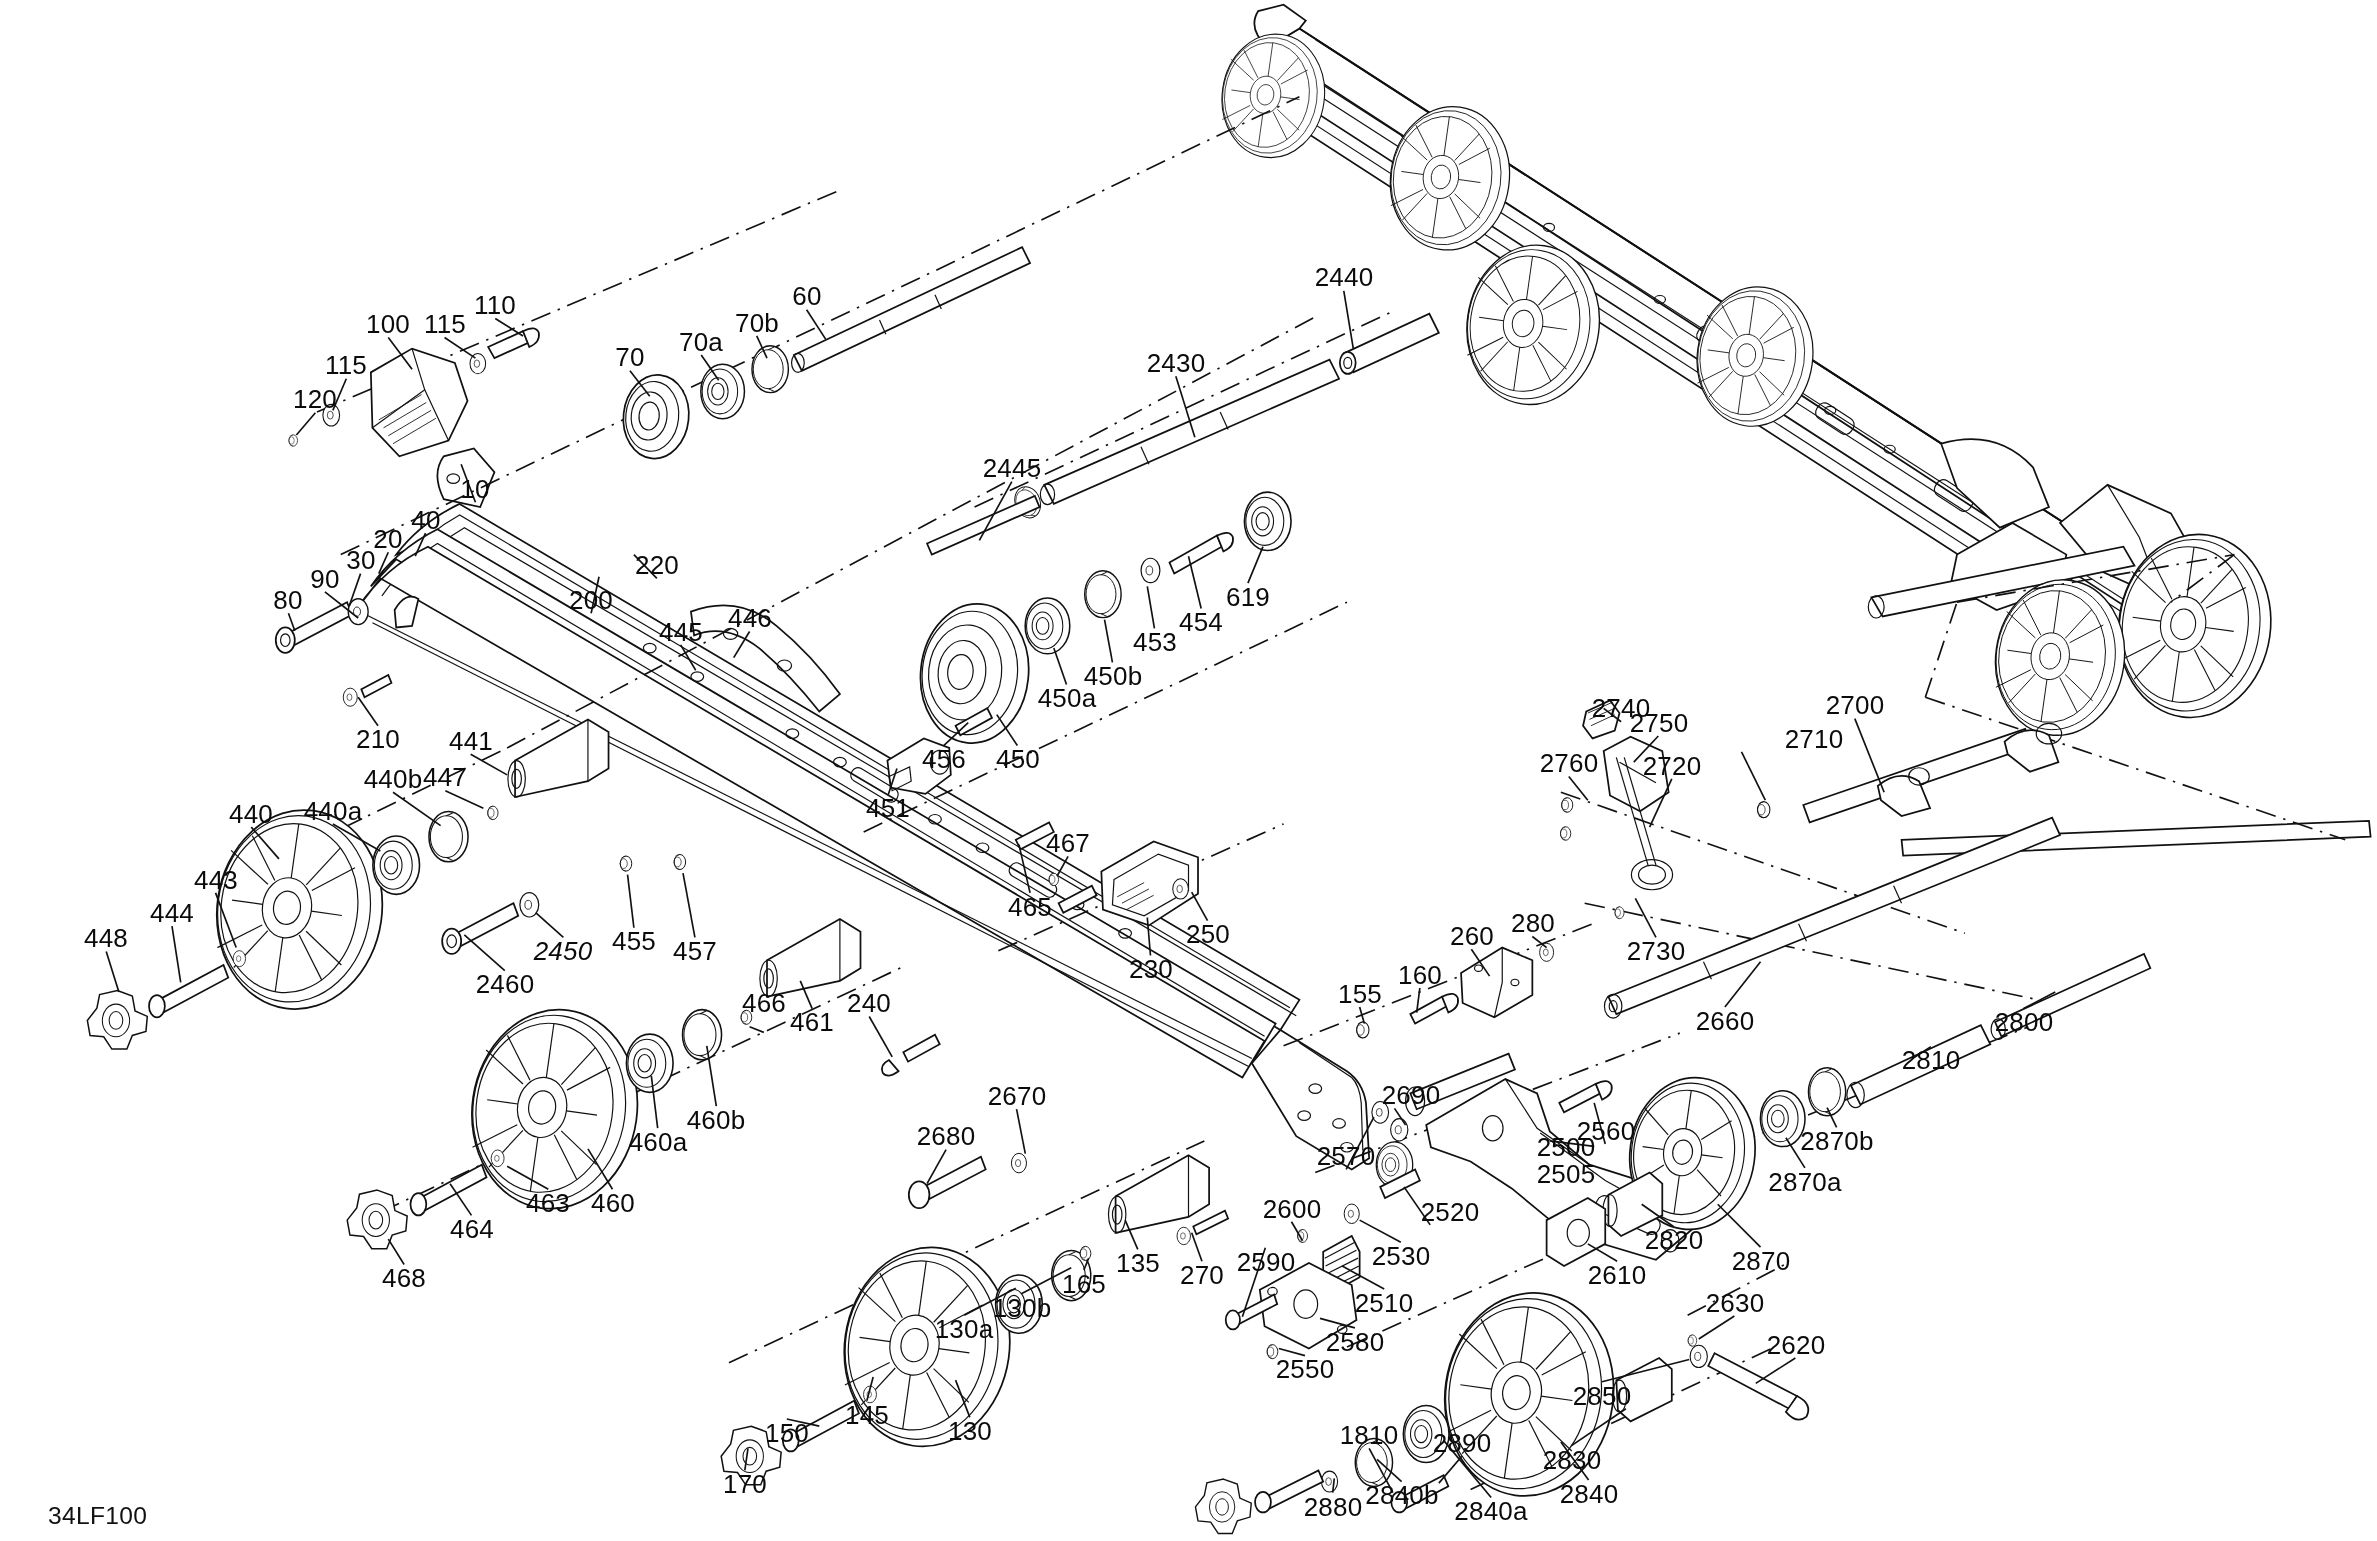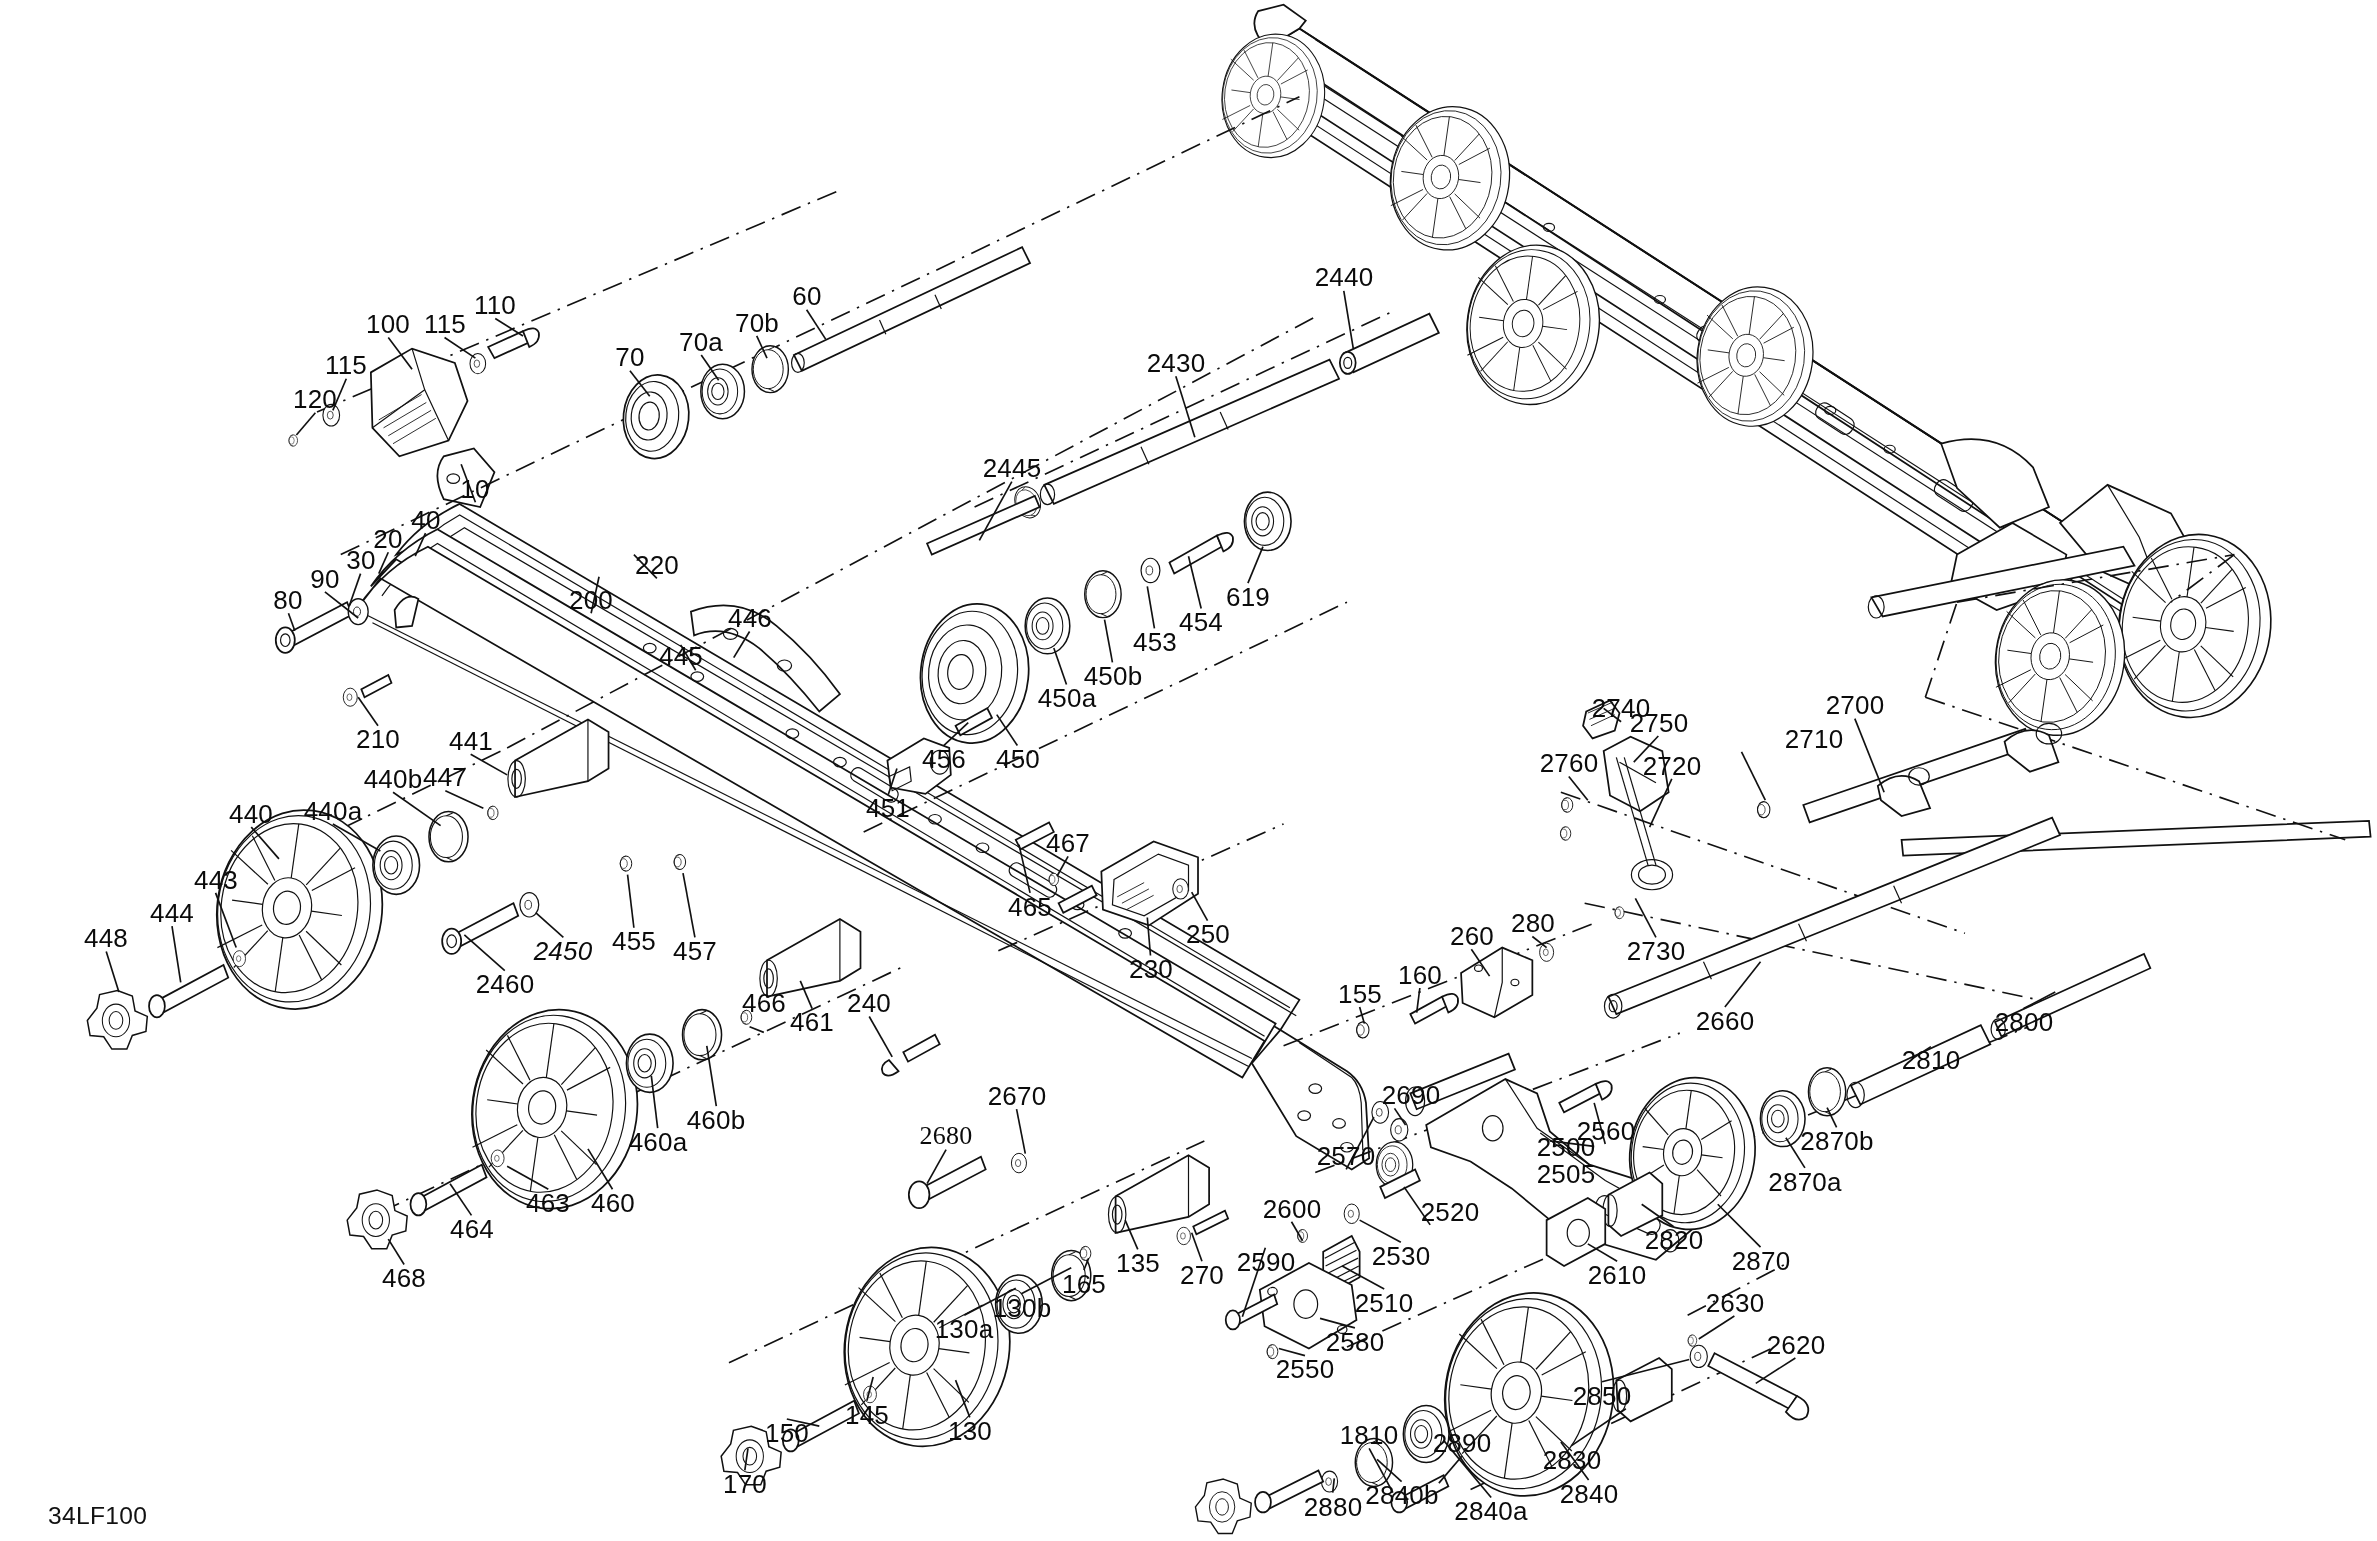--- a/index.html
+++ b/index.html
@@ -781,21 +781,21 @@
     <div class="callout" style="left: 757px; top: 323px;">70b</div>
     <div class="callout" style="left: 807px; top: 296px;">60</div>
     <div class="callout" style="left: 475px; top: 489px;">10</div>
     <div class="callout" style="left: 426px; top: 520px;">40</div>
     <div class="callout" style="left: 388px; top: 539px;">20</div>
     <div class="callout" style="left: 361px; top: 560px;">30</div>
     <div class="callout" style="left: 325px; top: 579px;">90</div>
     <div class="callout" style="left: 288px; top: 600px;">80</div>
     <div class="callout" style="left: 657px; top: 565px;">220</div>
     <div class="callout" style="left: 591px; top: 600px;">200</div>
-    <div class="callout" style="left: 681px; top: 656px;">445</div>
+    <div class="callout" style="left: 681px; top: 632px;">445</div>
     <div class="callout" style="left: 750px; top: 618px;">446</div>
     <div class="callout" style="left: 378px; top: 739px;">210</div>
     <div class="callout" style="left: 471px; top: 741px;">441</div>
     <div class="callout" style="left: 393px; top: 779px;">440b</div>
     <div class="callout" style="left: 445px; top: 777px;">447</div>
     <div class="callout" style="left: 251px; top: 814px;">440</div>
     <div class="callout" style="left: 333px; top: 811px;">440a</div>
     <div class="callout" style="left: 216px; top: 880px;">443</div>
     <div class="callout" style="left: 172px; top: 913px;">444</div>
     <div class="callout" style="left: 106px; top: 938px;">448</div>
@@ -805,21 +805,21 @@
     <div class="callout" style="left: 695px; top: 951px;">457</div>
     <div class="callout" style="left: 812px; top: 1022px;">461</div>
     <div class="callout" style="left: 764px; top: 1003px;">466</div>
     <div class="callout" style="left: 869px; top: 1003px;">240</div>
     <div class="callout" style="left: 716px; top: 1120px;">460b</div>
     <div class="callout" style="left: 658px; top: 1142px;">460a</div>
     <div class="callout" style="left: 613px; top: 1203px;">460</div>
     <div class="callout" style="left: 548px; top: 1203px;">463</div>
     <div class="callout" style="left: 472px; top: 1229px;">464</div>
     <div class="callout" style="left: 404px; top: 1278px;">468</div>
-    <div class="callout" style="left: 946px; top: 1136px; font-family: Liberation Serif, serif;">2680</div>
+    <div class="callout" style="left: 946px; top: 1136px;">2680</div>
     <div class="callout" style="left: 1017px; top: 1096px;">2670</div>
     <div class="callout" style="left: 1138px; top: 1263px;">135</div>
     <div class="callout" style="left: 1084px; top: 1284px;">165</div>
     <div class="callout" style="left: 1022px; top: 1308px;">130b</div>
     <div class="callout" style="left: 964px; top: 1329px;">130a</div>
     <div class="callout" style="left: 1202px; top: 1275px;">270</div>
     <div class="callout" style="left: 970px; top: 1431px;">130</div>
     <div class="callout" style="left: 867px; top: 1415px;">145</div>
     <div class="callout" style="left: 787px; top: 1433px;">150</div>
     <div class="callout" style="left: 745px; top: 1484px;">170</div>

